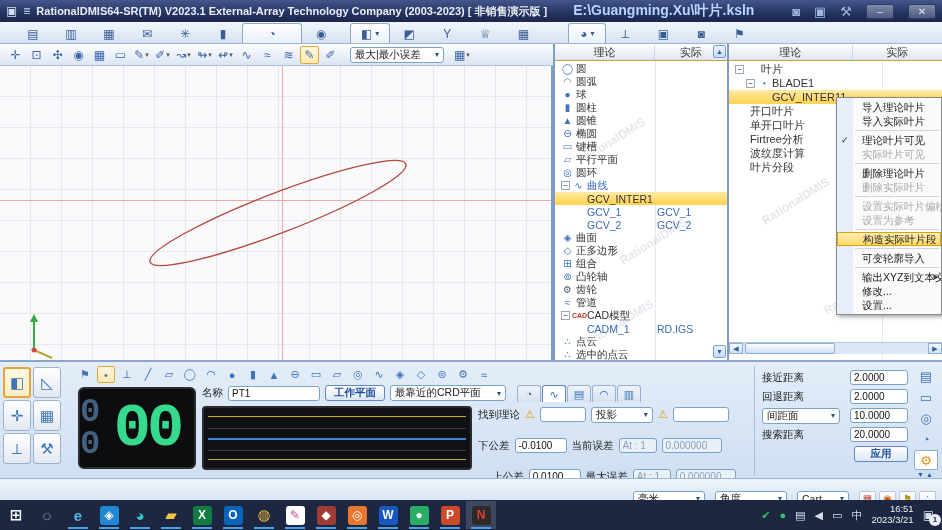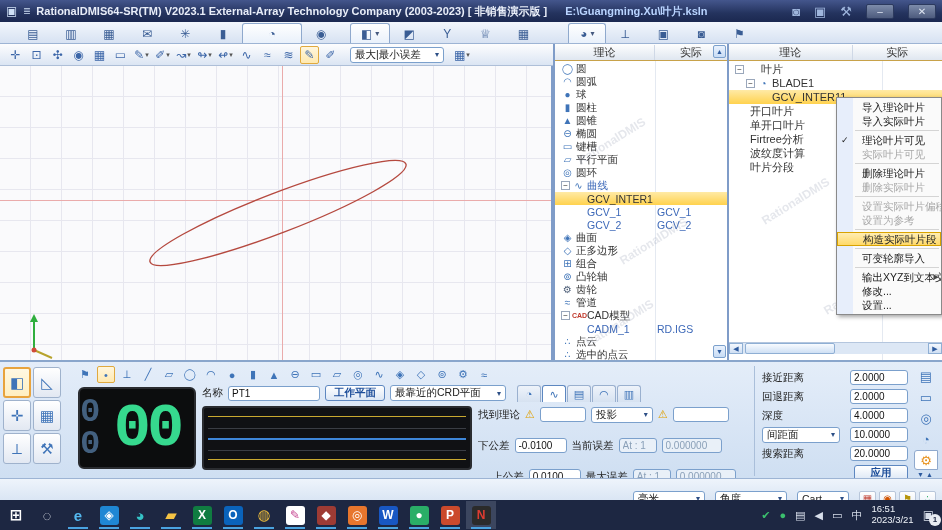--- a/index.html
+++ b/index.html
@@ -5,21 +5,21 @@
   * { margin:0; padding:0; box-sizing:border-box; }
   html,body { width:942px; height:530px; overflow:hidden;
     font-family:"Liberation Sans","DejaVu Sans",sans-serif; font-size:11px; background:#c8d6ea; }
 
   
   #titlebar { position:absolute; left:0; top:0; width:942px; height:22px;
     background:linear-gradient(#44568c,#24335e 60%,#1b2850); color:#e7ecf7;
     display:flex; align-items:center; gap:6px; padding:0 6px; }
   #titlebar .t-ic { font-size:12px; color:#cfe0f5; }
   #titlebar .t-title { font-size:11px; font-weight:bold; color:#e8edf8; white-space:nowrap; }
-  #titlebar .t-path { font-size:11px; font-weight:bold; color:#b9d4ff; margin-left:12px; white-space:nowrap; }
+  #titlebar .t-path { font-size:14px; font-weight:bold; color:#b9d4ff; margin-left:20px; white-space:nowrap; }
   #titlebar .t-right { margin-left:auto; display:flex; align-items:center; gap:14px; }
   #titlebar .t-right .t-ic { font-size:13px; color:#9fb6dd; }
   .winbtn { width:28px; height:15px; background:linear-gradient(#7d8cab,#4d5b7d); border:1px solid #2c3a5e;
     border-radius:2px; color:#dfe6f2; font-size:10px; line-height:13px; text-align:center; }
 
   
   #ribbon { position:absolute; left:0; top:22px; width:942px; height:22px;
     background:linear-gradient(#f2f6fc,#d7e2f2); border-bottom:1px solid #9db4d4; display:flex; align-items:flex-end; padding-left:14px; }
   .rtab { height:20px; min-width:38px; padding:0 10px; display:flex; align-items:center; justify-content:center;
     border:1px solid transparent; border-bottom:none; border-radius:3px 3px 0 0; font-size:12px; color:#3a5d94; }
@@ -152,21 +152,21 @@
   #taskbar { position:absolute; left:0; top:500px; width:942px; height:30px; background:#1d2742; display:flex; align-items:center; }
   .tk { width:30px; height:28px; display:flex; align-items:center; justify-content:center; position:relative; margin-left:1px; }
   .tk .tile { width:19px; height:19px; border-radius:3px; display:flex; align-items:center; justify-content:center;
     font-size:12px; font-weight:bold; color:#fff; }
   .tk.running::after { content:""; position:absolute; bottom:0; left:5px; right:5px; height:2px; background:#4aa3e0; }
   .tk.activeapp { background:#3c465f; }
   .tk .glyph-only { font-size:15px; }
   #tray { margin-left:auto; display:flex; align-items:center; gap:9px; padding-right:8px; color:#dfe5ee; }
   #tray .ti { font-size:11px; color:#d7deea; }
   #tray .ti.grn { color:#3bbf6e; }
-  #clock { text-align:left; font-size:9.5px; line-height:1.15; color:#eef2f8; }
+  #clock { text-align:right; font-size:9.5px; line-height:1.15; color:#eef2f8; }
   #notif { position:relative; font-size:12px; color:#d7deea; }
   #notif .badge { position:absolute; right:-7px; bottom:-4px; width:12px; height:12px; background:#e8ecf2; color:#1d2742;
     border-radius:50%; font-size:8px; line-height:12px; text-align:center; font-weight:bold; }
 </style>
 </head>
 <body>
 
 <div id="titlebar">
   <span class="t-ic">▣</span>
   <span class="t-ic">≡</span>
@@ -905,24 +905,20 @@
   <div id="params">
     <div class="prow">
       <span class="lbl">接近距离</span>
       <input class="inp" value="2.0000" style="">
     </div>
     <div class="prow">
       <span class="lbl">回退距离</span>
       <input class="inp" value="2.0000" style="">
     </div>
     <div class="prow">
-      <span class="lbl">深度</span>
-      <input class="inp" value="4.0000" style="">
-    </div>
-    <div class="prow">
       <span class="selbox">
         <span>间距面</span>
         <span class="dd">▾</span>
       </span>
       <input class="inp" value="10.0000" style="">
     </div>
     <div class="prow">
       <span class="lbl">搜索距离</span>
       <input class="inp" value="20.0000" style="">
     </div>

